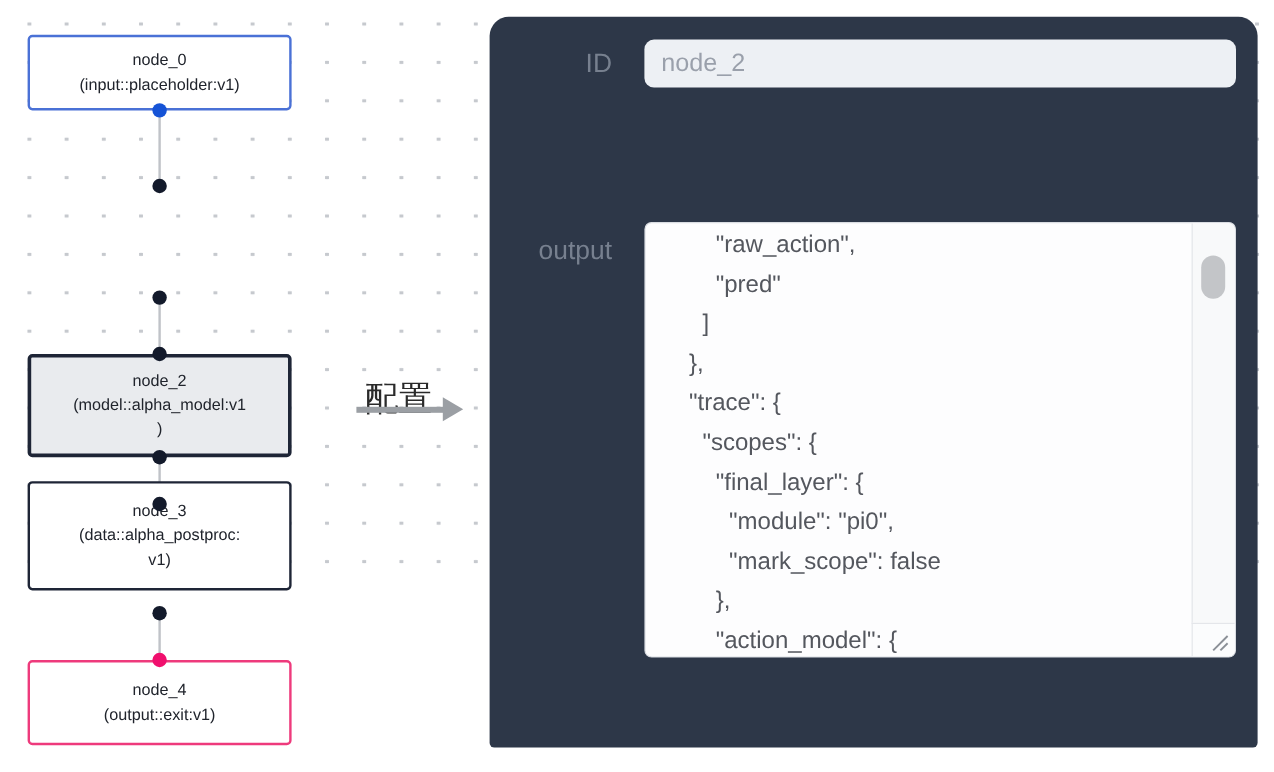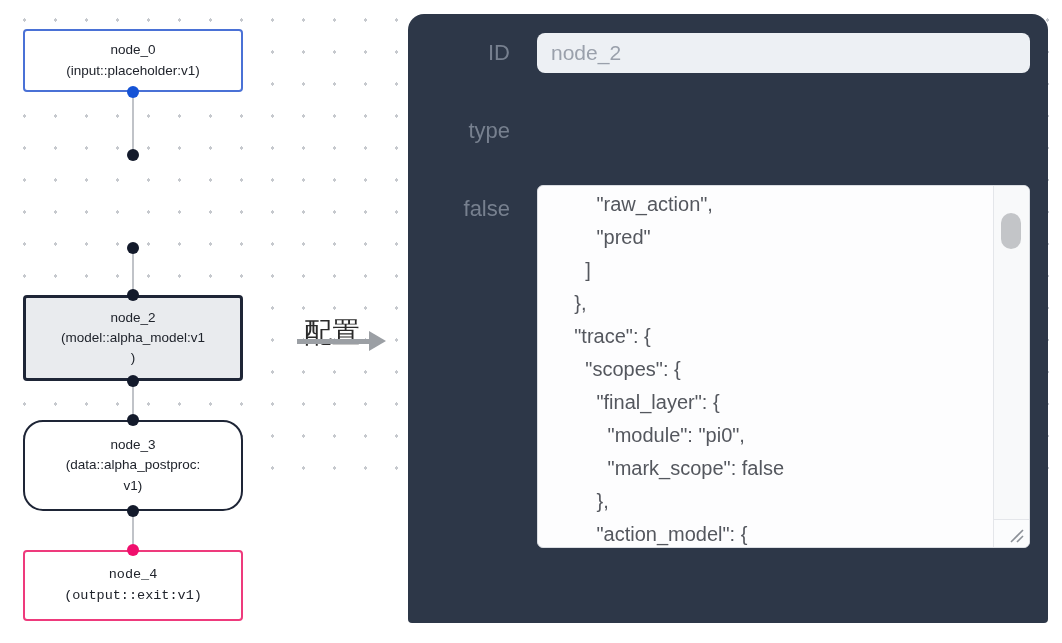--- a/index.html
+++ b/index.html
@@ -16,22 +16,22 @@
 
   
   .node { position:absolute; left:23px; width:220px; background:#ffffff;
           border:2px solid #1e2536; border-radius:4px;
           display:flex; align-items:center; justify-content:center; }
   .node-label { white-space:pre-line; text-align:center; font-size:13.5px;
                 line-height:1.5; color:#20242c; }
   .node-0 { top:29px;  height:63px; border-color:#4a71d6; }
   .node-1 { top:155px; height:93px; }
   .node-2 { top:295px; height:86px; border-width:3px; background:#e9ebee; }
-  .node-3 { top:420px; height:91px;border-radius:20px; }
-  .node-4 { top:550px; height:71px; border-color:#ee3a7c;font-family:Liberation Mono, monospace; }
+  .node-3 { top:401px; height:91px; }
+  .node-4 { top:550px; height:71px; border-color:#ee3a7c; }
 
   .edge { position:absolute; left:132px; width:2px; background:#c0c3c8; }
   .edge-0 { top:92px;  height:63px; }
   .edge-1 { top:248px; height:47px; }
   .edge-2 { top:381px; height:39px; }
   .edge-3 { top:511px; height:39px; }
 
   .handle { position:absolute; left:127px; width:12px; height:12px;
             border-radius:50%; background:#131a2b; }
   .h-0b { top:86px;  background:#1553d6; }
@@ -129,23 +129,22 @@
   <div class="handle h-4t"></div>
 
   <div class="transition-label">配置</div>
   <div class="arrow-shaft"></div>
   <div class="arrow-head"></div>
 
   <div class="panel">
     <label class="lbl-id">ID</label>
     <input class="panel-input inp-id" type="text" value="node_2" style="">
 
-    <label class="lbl-type">type</label>
 
-    <label class="lbl-config">false</label>
+    <label class="lbl-config">output</label>
     <div class="editor">
       <div class="code">        "raw_action",
         "pred"
       ]
     },
     "trace": {
       "scopes": {
         "final_layer": {
           "module": "pi0",
           "mark_scope": false

